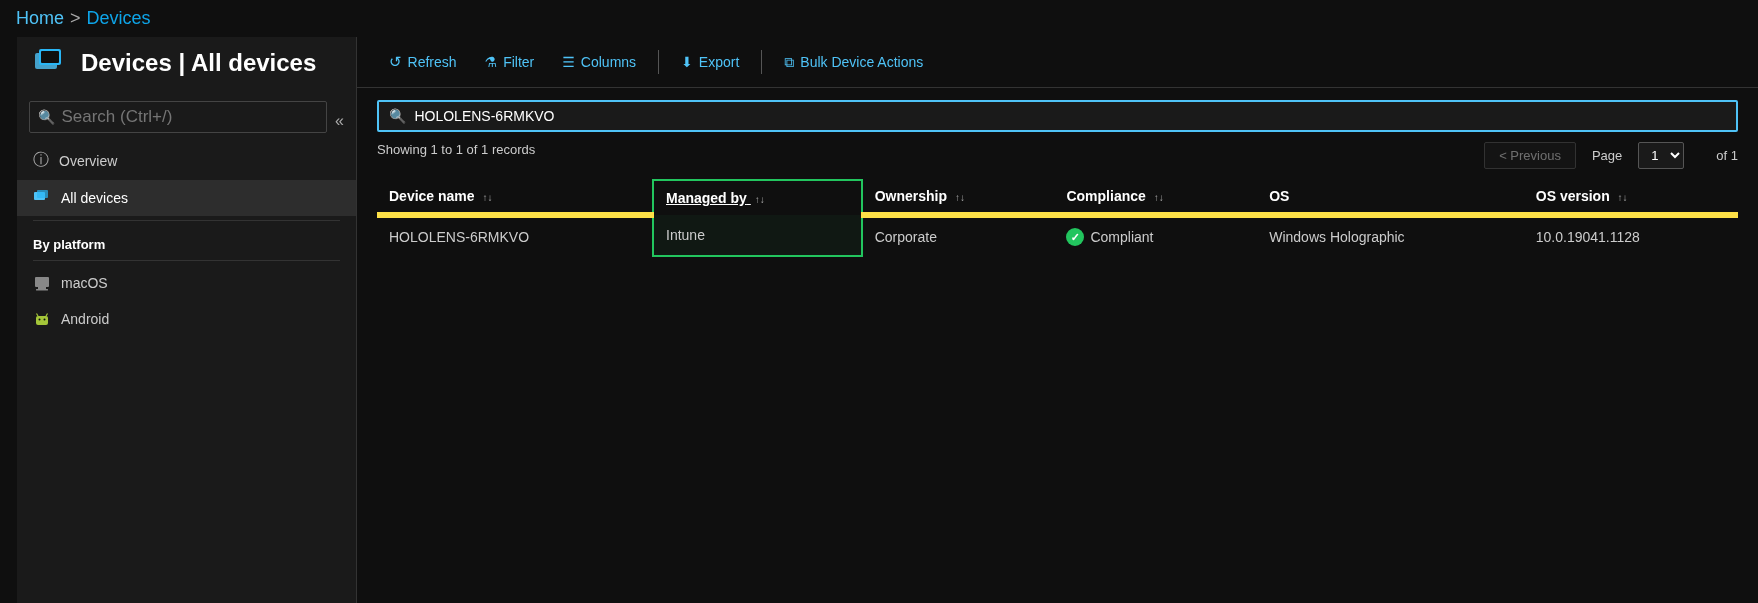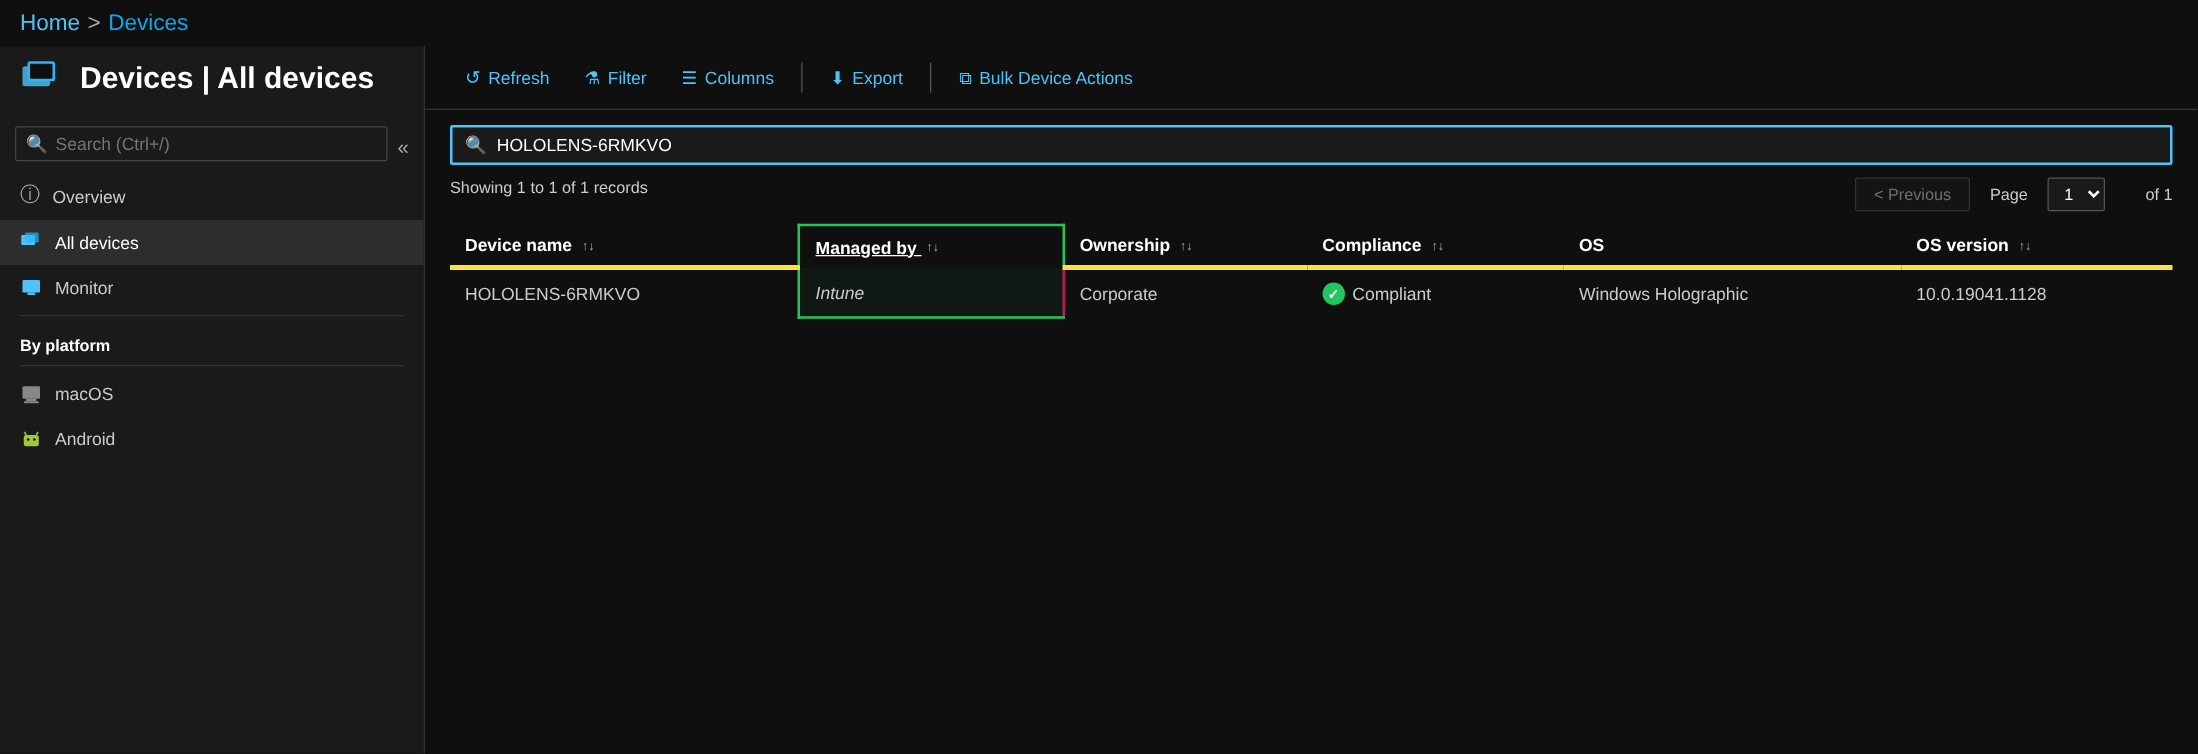--- a/index.html
+++ b/index.html
@@ -24,20 +24,21 @@
       align-items: center;
       gap: 6px;
     }
     .breadcrumb span { color: #aaa; }
 
     
     .main-layout {
       display: flex;
       flex: 1;
       overflow: hidden;
+      margin-left: 17px;
     }
 
     
     .sidebar {
       width: 340px;
       min-width: 340px;
       background: #1a1a1a;
       display: flex;
       flex-direction: column;
       border-right: 1px solid #333;
@@ -70,21 +71,21 @@
       border-radius: 2px;
       padding: 5px 8px;
       background: #1a1a1a;
       gap: 6px;
     }
     .search-box input {
       background: transparent;
       border: none;
       outline: none;
       color: #aaa;
-      font-size: 14px;
+      font-size: 17px;
       width: 100%;
     }
 
     .sidebar-nav {
       display: flex;
       flex-direction: column;
     }
 
     .nav-item {
       display: flex;
@@ -233,21 +234,21 @@
     .data-table {
       width: 100%;
       border-collapse: collapse;
     }
     .data-table th {
       text-align: left;
       padding: 8px 12px;
       color: #fff;
       font-weight: 600;
       font-size: 14px;
-      border-bottom: 4px solid #fde047;
+      border-bottom: 6px solid #fde047;
       white-space: nowrap;
     }
     .data-table th .sort-arrows {
       display: inline-flex;
       flex-direction: column;
       margin-left: 4px;
       font-size: 10px;
       color: #aaa;
       vertical-align: middle;
       line-height: 1.1;
@@ -318,27 +319,20 @@
       <div class="nav-item">
         <span style="color:#aaa; font-size:16px;">ⓘ</span>
         <span>Overview</span>
       </div>
       <div class="nav-item active">
         <svg width="18" height="18" viewBox="0 0 18 18">
           <rect x="1" y="3" width="11" height="8" rx="1" fill="#4fc3f7"></rect>
           <rect x="4" y="1" width="11" height="8" rx="1" fill="#29b6f6" opacity="0.7"></rect>
         </svg>
         <span>All devices</span>
-      </div>
-      <div class="nav-item">
-        <svg width="18" height="18" viewBox="0 0 18 18">
-          <rect x="2" y="3" width="14" height="10" rx="1" fill="#4fc3f7"></rect>
-          <rect x="6" y="13" width="6" height="2" fill="#4fc3f7"></rect>
-        </svg>
-        <span>Monitor</span>
       </div>
 
       <div class="section-divider"></div>
       <div class="section-header">By platform</div>
       <div class="section-divider"></div>
 
       <div class="nav-item">
         <svg width="18" height="18" viewBox="0 0 18 18">
           <rect x="2" y="3" width="14" height="10" rx="1" fill="#888"></rect>
           <rect x="5" y="13" width="8" height="2" fill="#888"></rect>
@@ -432,21 +426,21 @@
             </th>
             <th>
               <span>OS version</span>
               <span class="sort-arrows">↑↓</span>
             </th>
           </tr>
         </thead>
         <tbody>
           <tr class="data-row">
             <td>HOLOLENS-6RMKVO</td>
-            <td style="border-left:2px solid #22c55e; border-right:2px solid #be185d; border-bottom:2px solid #22c55e; background: rgba(34,197,94,0.05); font-style: italic;">Intune</td>
+            <td style="border-left:2px solid #22c55e; border-right:2px solid #22c55e; border-bottom:2px solid #22c55e; background: rgba(34,197,94,0.05);">Intune</td>
             <td>Corporate</td>
             <td>
               <div class="compliance-badge">
                 <div class="compliance-icon">✓</div>
                 <span>Compliant</span>
               </div>
             </td>
             <td>Windows Holographic</td>
             <td>10.0.19041.1128</td>
           </tr>

